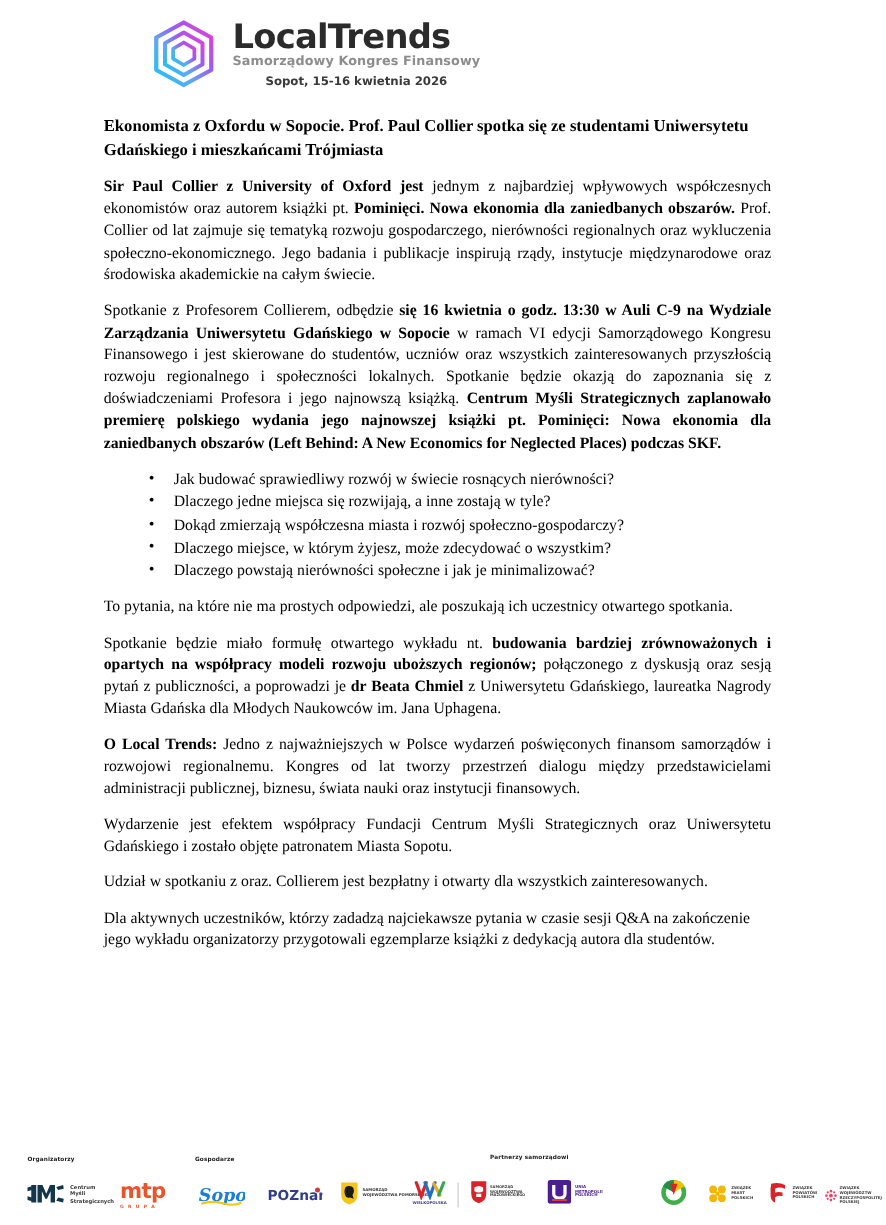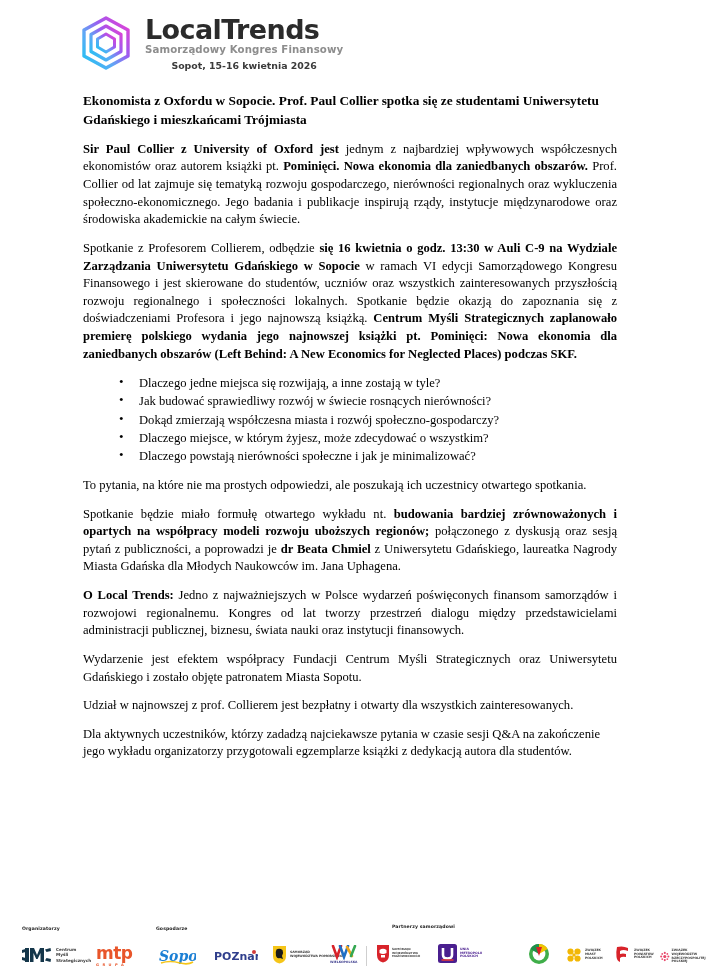--- a/index.html
+++ b/index.html
@@ -19,21 +19,21 @@
   
   .masthead {
     position: absolute;
     top: 6px;
     left: 0;
     width: 709px;
     height: 74px;
     display: flex;
     align-items: center;
     justify-content: flex-start;
-    padding-left: 75px;
+    padding-left: 116px;
     box-sizing: border-box;
   }
   .brand-mark {
     width: 62px;
     height: 58px;
     flex: 0 0 auto;
     margin-right: 8px;
   }
   .brand-text {
     display: flex;
@@ -172,33 +172,33 @@
 <div class="doc">
 
   <h1 class="doc-title">Ekonomista z Oxfordu w Sopocie. Prof. Paul Collier spotka się ze studentami Uniwersytetu Gdańskiego i mieszkańcami Trójmiasta</h1>
 
   <div id="paras-top">
       <p class="para"><b>Sir Paul Collier z University of Oxford jest </b><span>jednym z najbardziej wpływowych współczesnych ekonomistów oraz autorem książki pt. </span><b>Pominięci. Nowa ekonomia dla zaniedbanych obszarów.</b><span> Prof. Collier od lat zajmuje się tematyką rozwoju gospodarczego, nierówności regionalnych oraz wykluczenia społeczno-ekonomicznego. Jego badania i publikacje inspirują rządy, instytucje międzynarodowe oraz środowiska akademickie na całym świecie.</span></p>
       <p class="para"><span>Spotkanie z Profesorem Collierem, odbędzie </span><b>się 16 kwietnia o godz. 13:30 w Auli C-9 na Wydziale Zarządzania Uniwersytetu Gdańskiego w Sopocie</b><span> w ramach VI edycji Samorządowego Kongresu Finansowego i jest skierowane do studentów, uczniów oraz wszystkich zainteresowanych przyszłością rozwoju regionalnego i społeczności lokalnych. Spotkanie będzie okazją do zapoznania się z doświadczeniami Profesora i jego najnowszą książką. </span><b>Centrum Myśli Strategicznych zaplanowało premierę polskiego wydania jego najnowszej książki pt. Pominięci: Nowa ekonomia dla zaniedbanych obszarów (Left Behind: A New Economics for Neglected Places) podczas SKF.</b></p>
     </div>
 
   <ul class="q-list" id="q-list">
+      <li>Jak budować sprawiedliwy rozwój w świecie rosnących nierówności?</li>
       <li>Dlaczego jedne miejsca się rozwijają, a inne zostają w tyle?</li>
-      <li>Jak budować sprawiedliwy rozwój w świecie rosnących nierówności?</li>
       <li>Dokąd zmierzają współczesna miasta i rozwój społeczno-gospodarczy?</li>
       <li>Dlaczego miejsce, w którym żyjesz, może zdecydować o wszystkim?</li>
       <li>Dlaczego powstają nierówności społeczne i jak je minimalizować?</li>
     </ul>
 
   <div id="paras-bottom">
       <p class="para"><span>To pytania, na które nie ma prostych odpowiedzi, ale poszukają ich uczestnicy otwartego spotkania.</span></p>
       <p class="para"><span>Spotkanie będzie miało formułę otwartego wykładu nt. </span><b>budowania bardziej zrównoważonych i opartych na współpracy modeli rozwoju uboższych regionów;</b><span> połączonego z dyskusją oraz sesją pytań z publiczności, a poprowadzi je </span><b>dr Beata Chmiel</b><span> z Uniwersytetu Gdańskiego, laureatka Nagrody Miasta Gdańska dla Młodych Naukowców im. Jana Uphagena.</span></p>
       <p class="para"><b>O Local Trends:</b><span> Jedno z najważniejszych w Polsce wydarzeń poświęconych finansom samorządów i rozwojowi regionalnemu. Kongres od lat tworzy przestrzeń dialogu między przedstawicielami administracji publicznej, biznesu, świata nauki oraz instytucji finansowych.</span></p>
       <p class="para"><span>Wydarzenie jest efektem współpracy Fundacji Centrum Myśli Strategicznych oraz Uniwersytetu Gdańskiego i zostało objęte patronatem Miasta Sopotu.</span></p>
-      <p class="para ragged"><span>Udział w najnowszej z prof. Collierem jest bezpłatny i otwarty dla wszystkich zainteresowanych.</span></p>
+      <p class="para ragged"><span>Udział w spotkaniu z oraz. Collierem jest bezpłatny i otwarty dla wszystkich zainteresowanych.</span></p>
       <p class="para ragged"><span>Dla aktywnych uczestników, którzy zadadzą najciekawsze pytania w czasie sesji Q&amp;A na zakończenie jego wykładu organizatorzy przygotowali  egzemplarze książki z dedykacją autora dla studentów.</span></p>
     </div>
 </div>
 
 <div class="footer">
 
   <div class="foot-label" style="left:22px; top:5px;">Organizatorzy</div>
   <div class="foot-label" style="left:156px; top:5px;">Gospodarze</div>
   <div class="foot-label" style="left:392px; top:3px;">Partnerzy samorządowi</div>
 

